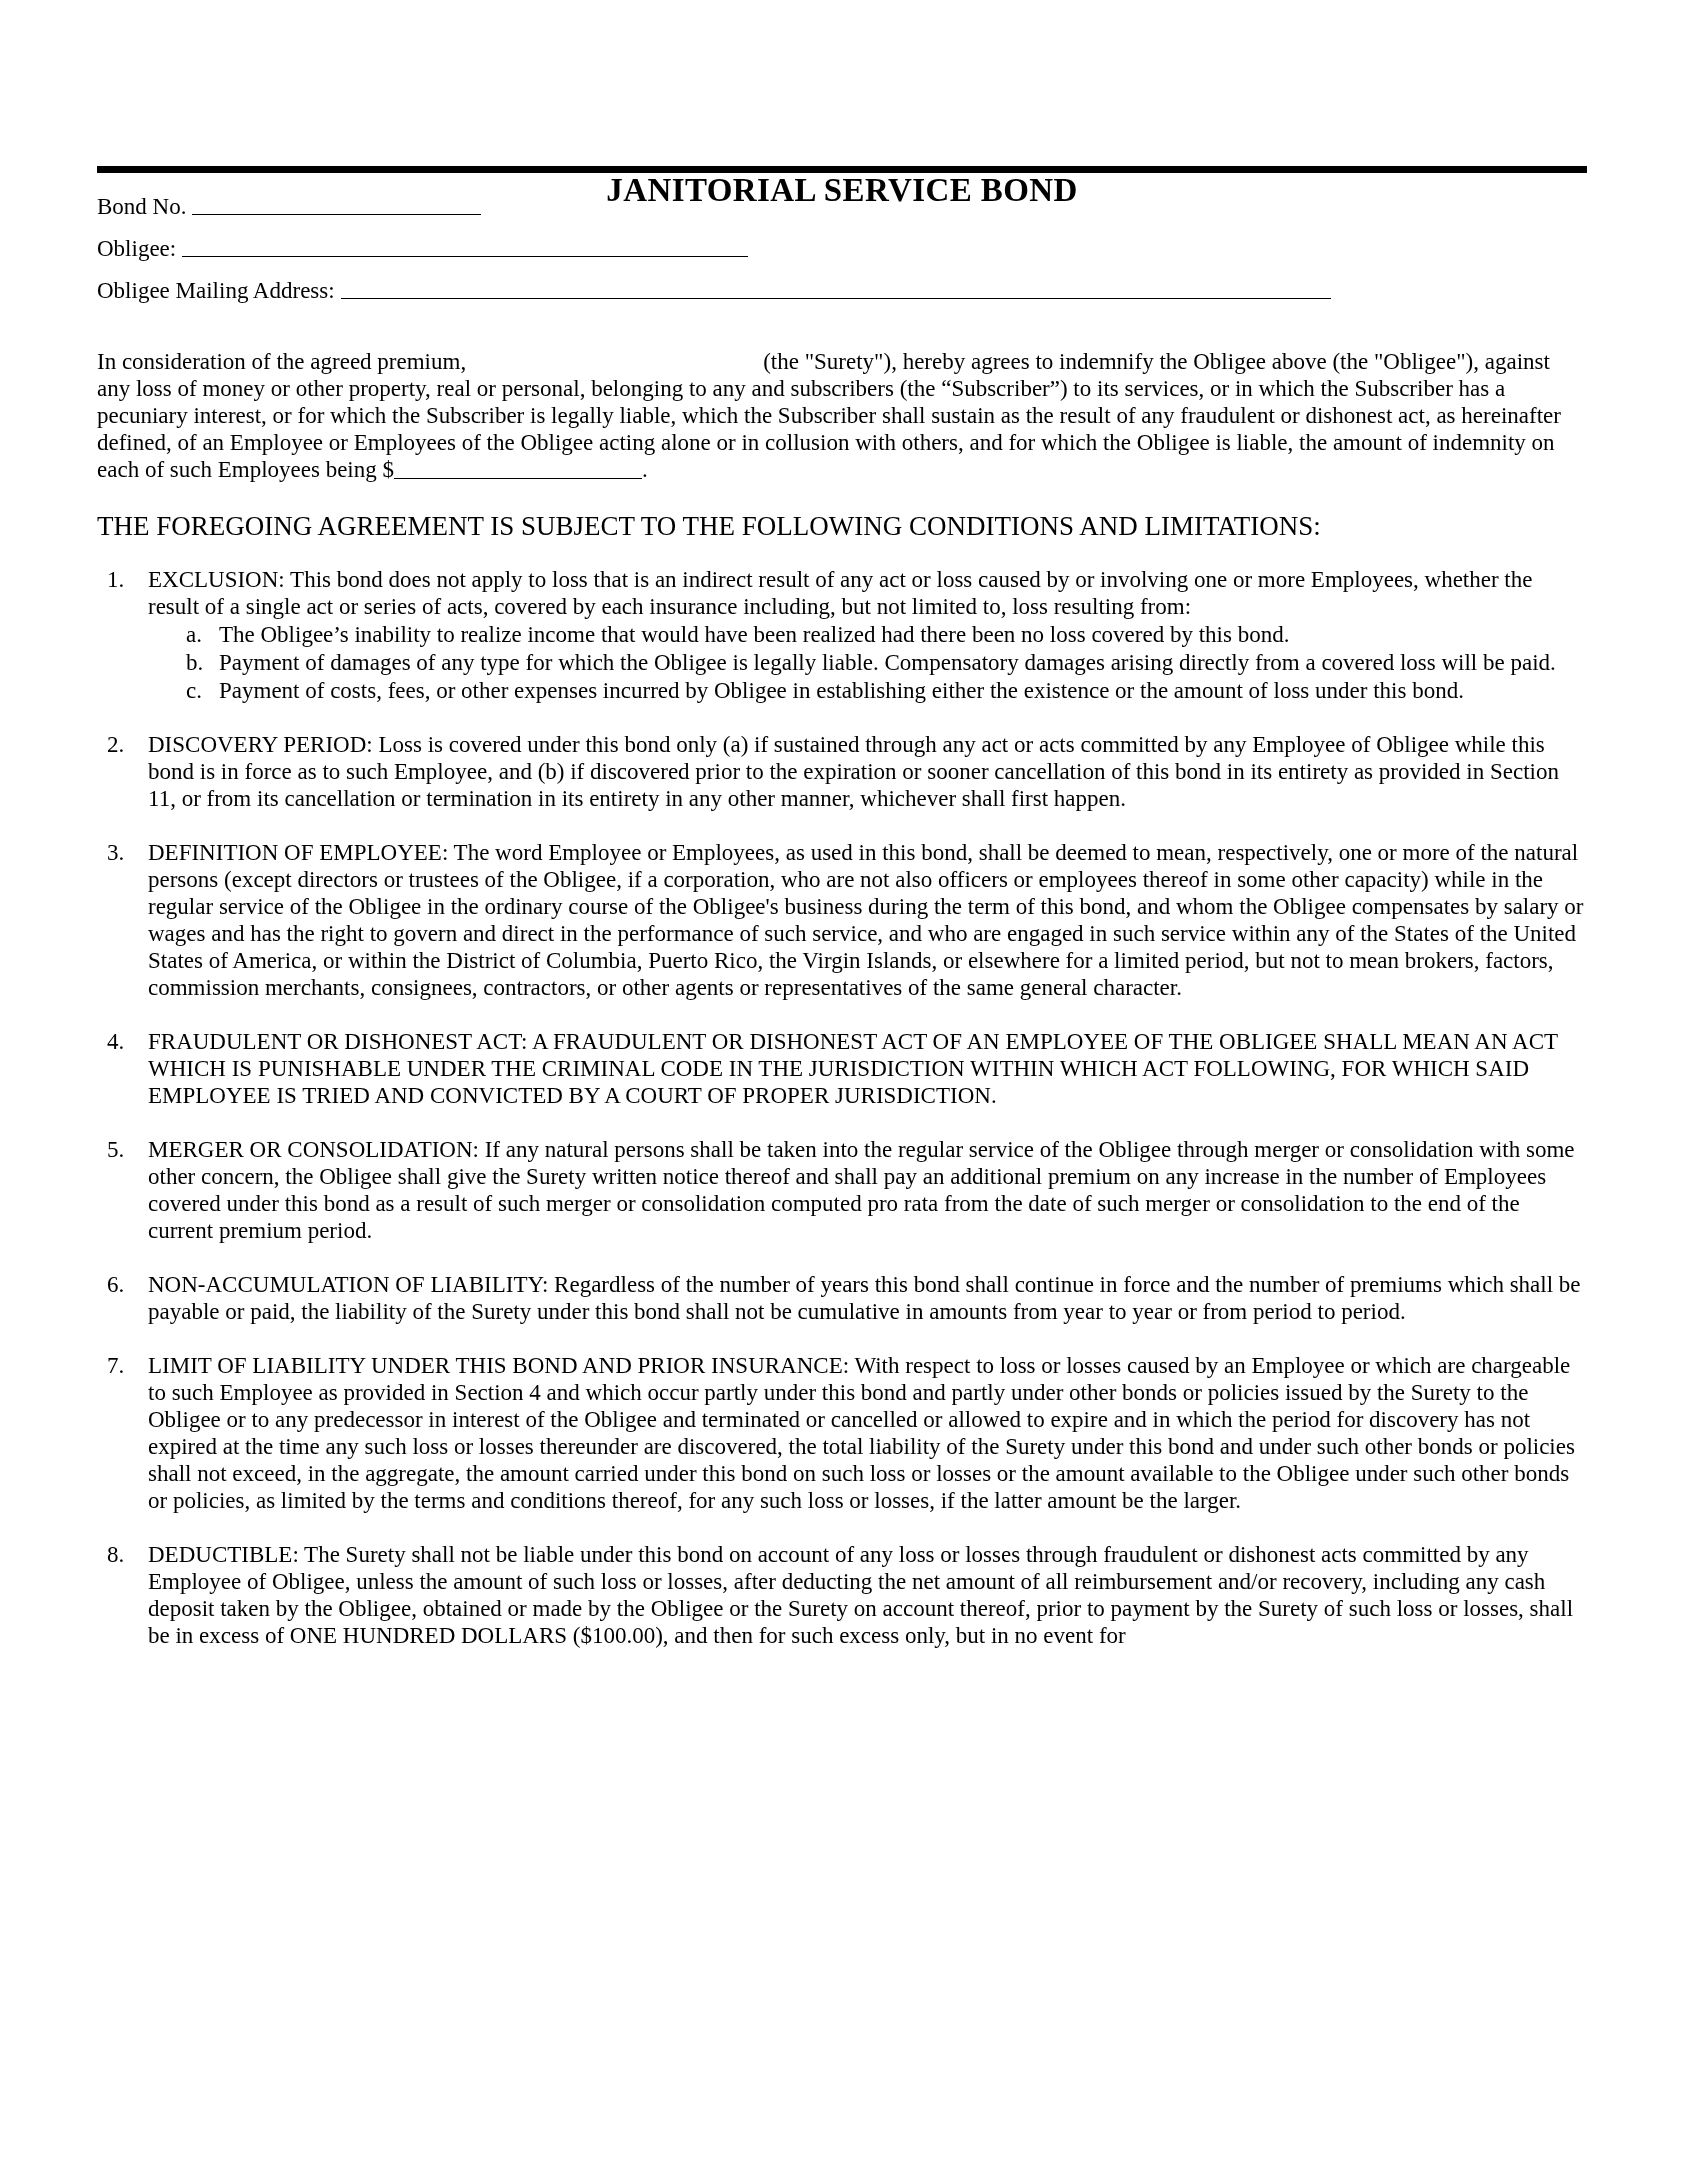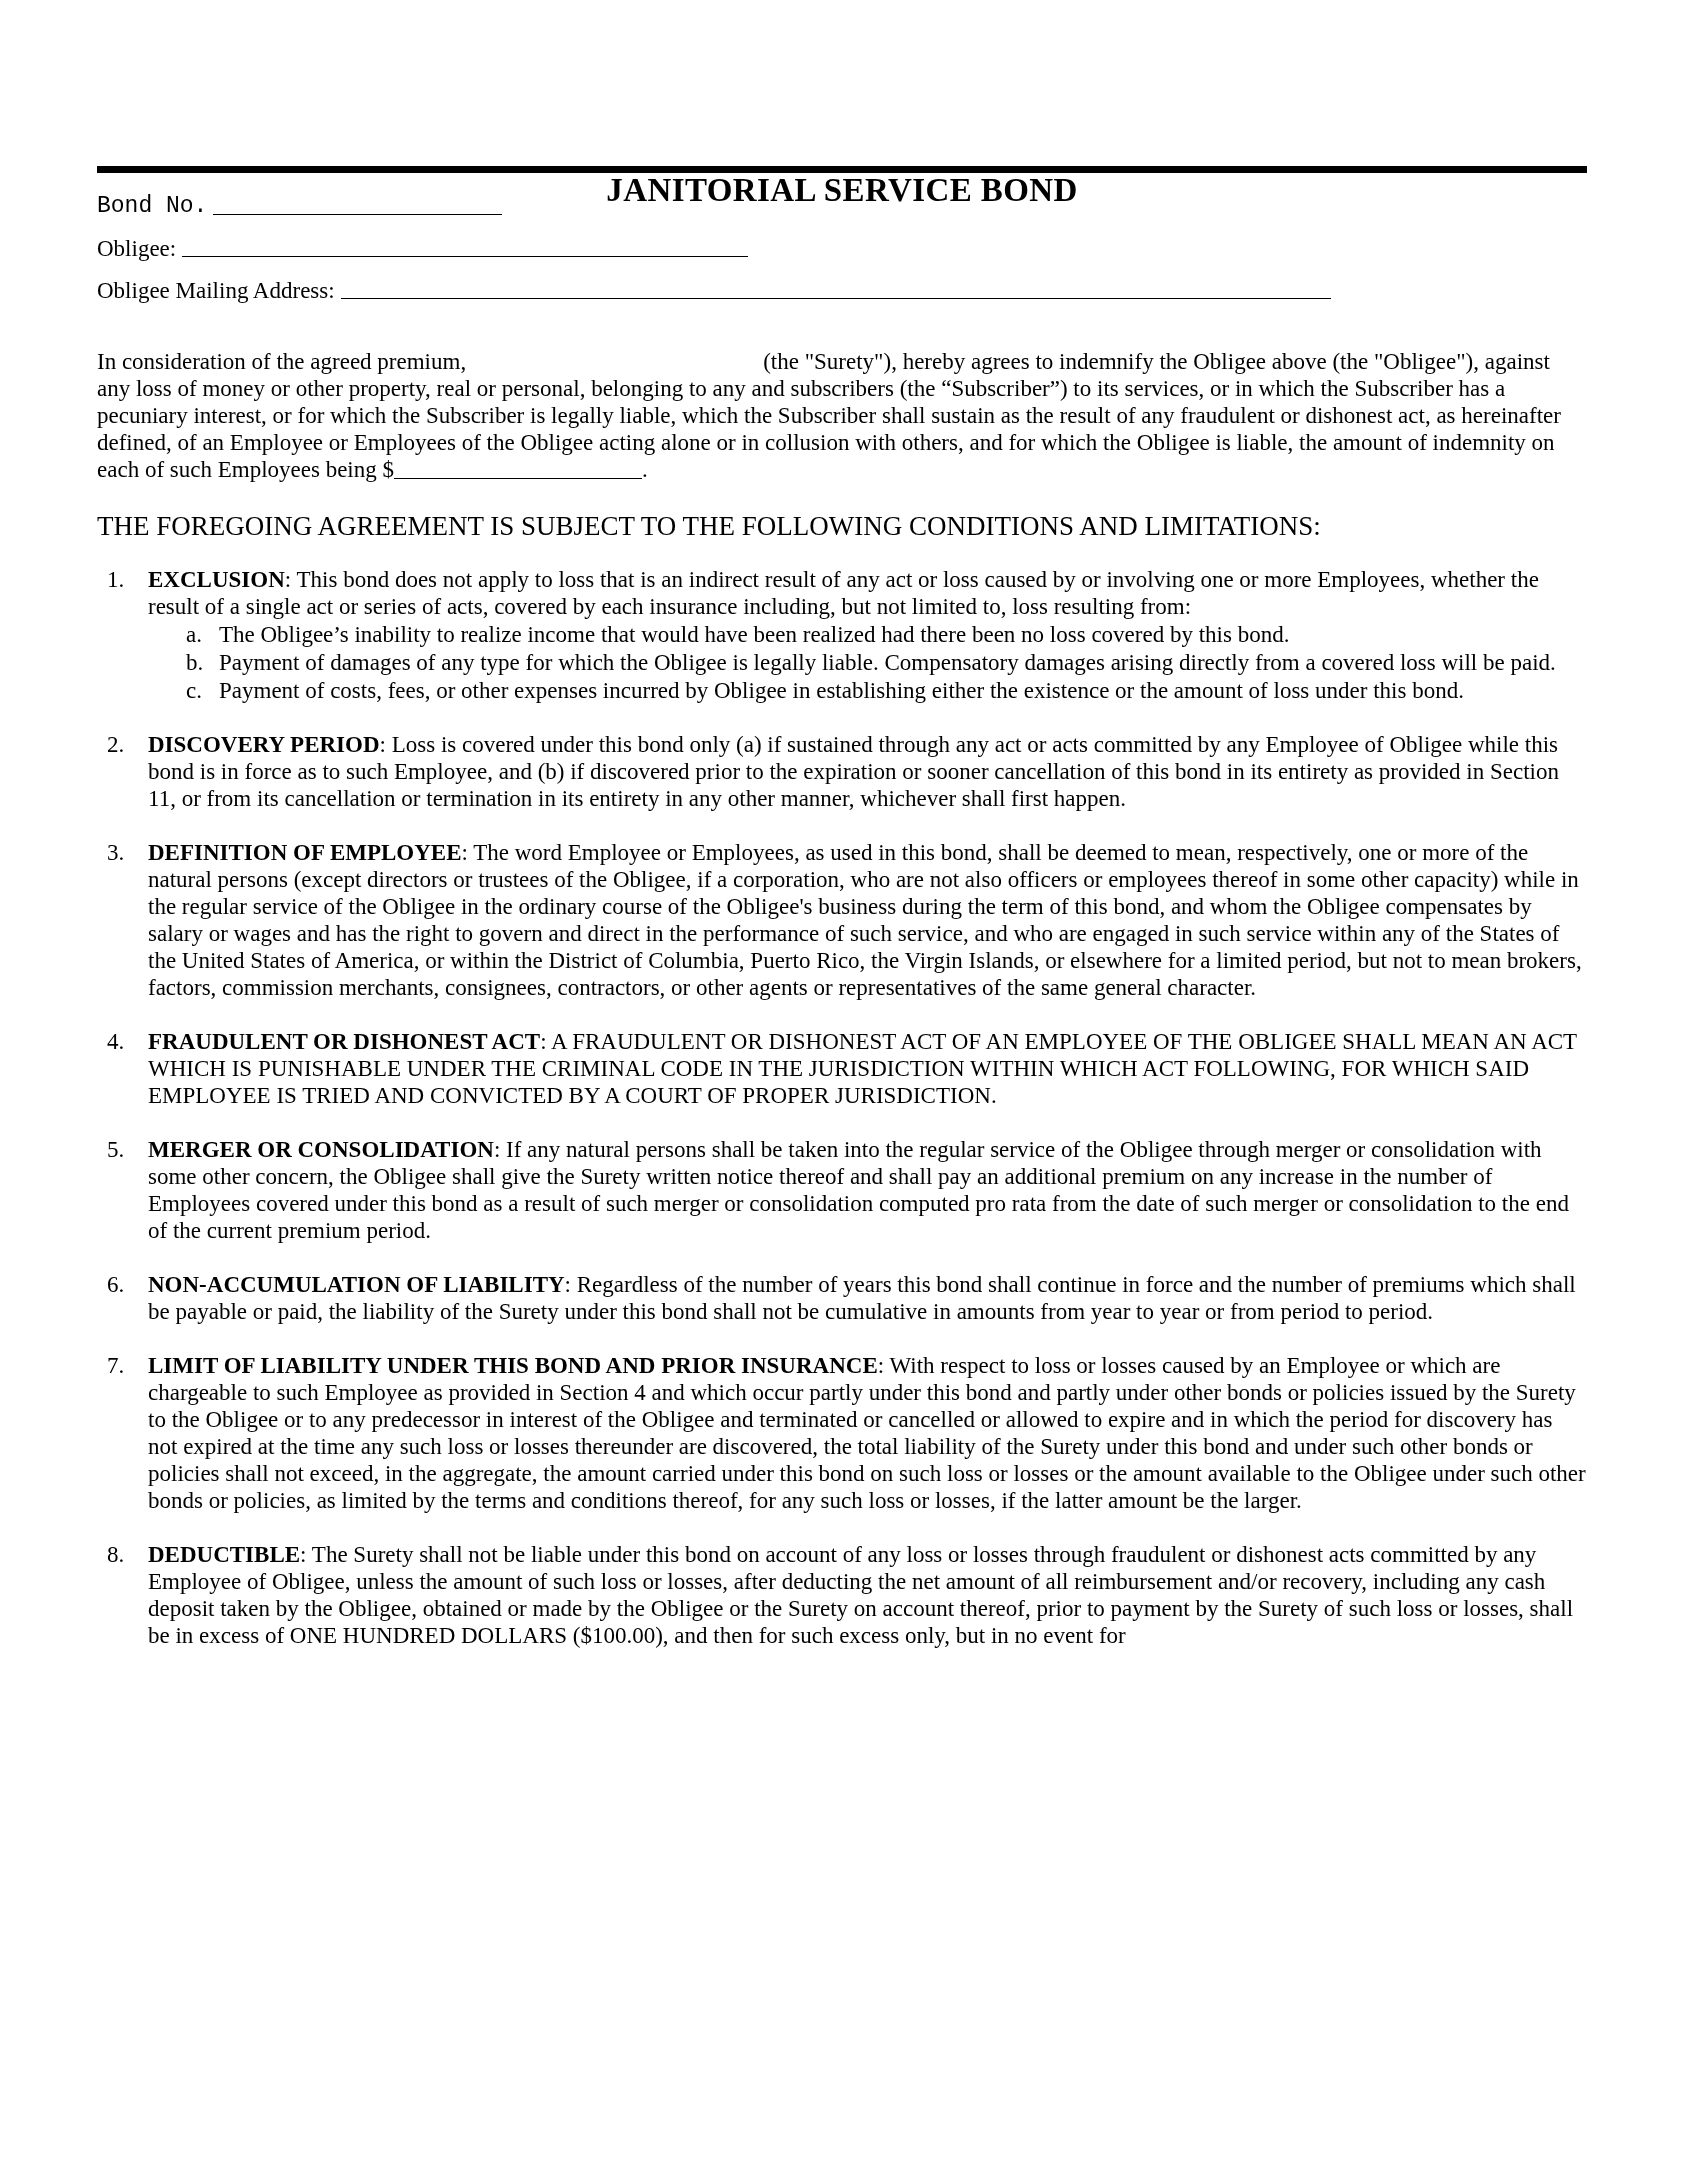--- a/index.html
+++ b/index.html
@@ -44,21 +44,21 @@
   }
   
   .field-row {
     display: flex;
     align-items: flex-end;
     font-size: 23px;
     line-height: 1.0;
     margin-top: 18px;
     white-space: nowrap;
   }
-  .field-row.first { margin-top: -14px; font-family: Liberation Mono, monospace; }
+  .field-row.first { margin-top: -14px; }
   .field-label { flex: 0 0 auto; }
   .blank {
     display: inline-block;
     border-bottom: 1.6px solid #000;
     height: 20px;
     margin: 0 0 3px 6px;
     flex: 0 0 auto;
   }
   .blank.bond-no  { width: 289px; }
   .blank.obligee  { width: 566px; }
@@ -101,21 +101,21 @@
     line-height: 27px;
   }
   .clause:first-child { margin-top: 0; }
   .clause-num {
     flex: 0 0 51px;
     text-align: left;
     padding-left: 10px;
     box-sizing: border-box;
   }
   .clause-body { flex: 1 1 auto; }
-  .clause-body b { font-weight: bold; }
+  .clause-body b { font-weight: normal; }
   .upper { }
   
   .subs { margin-top: 1px; }
   .sub {
     display: flex;
     margin-top: 1px;
     line-height: 27px;
   }
   .sub-letter {
     flex: 0 0 71px;

